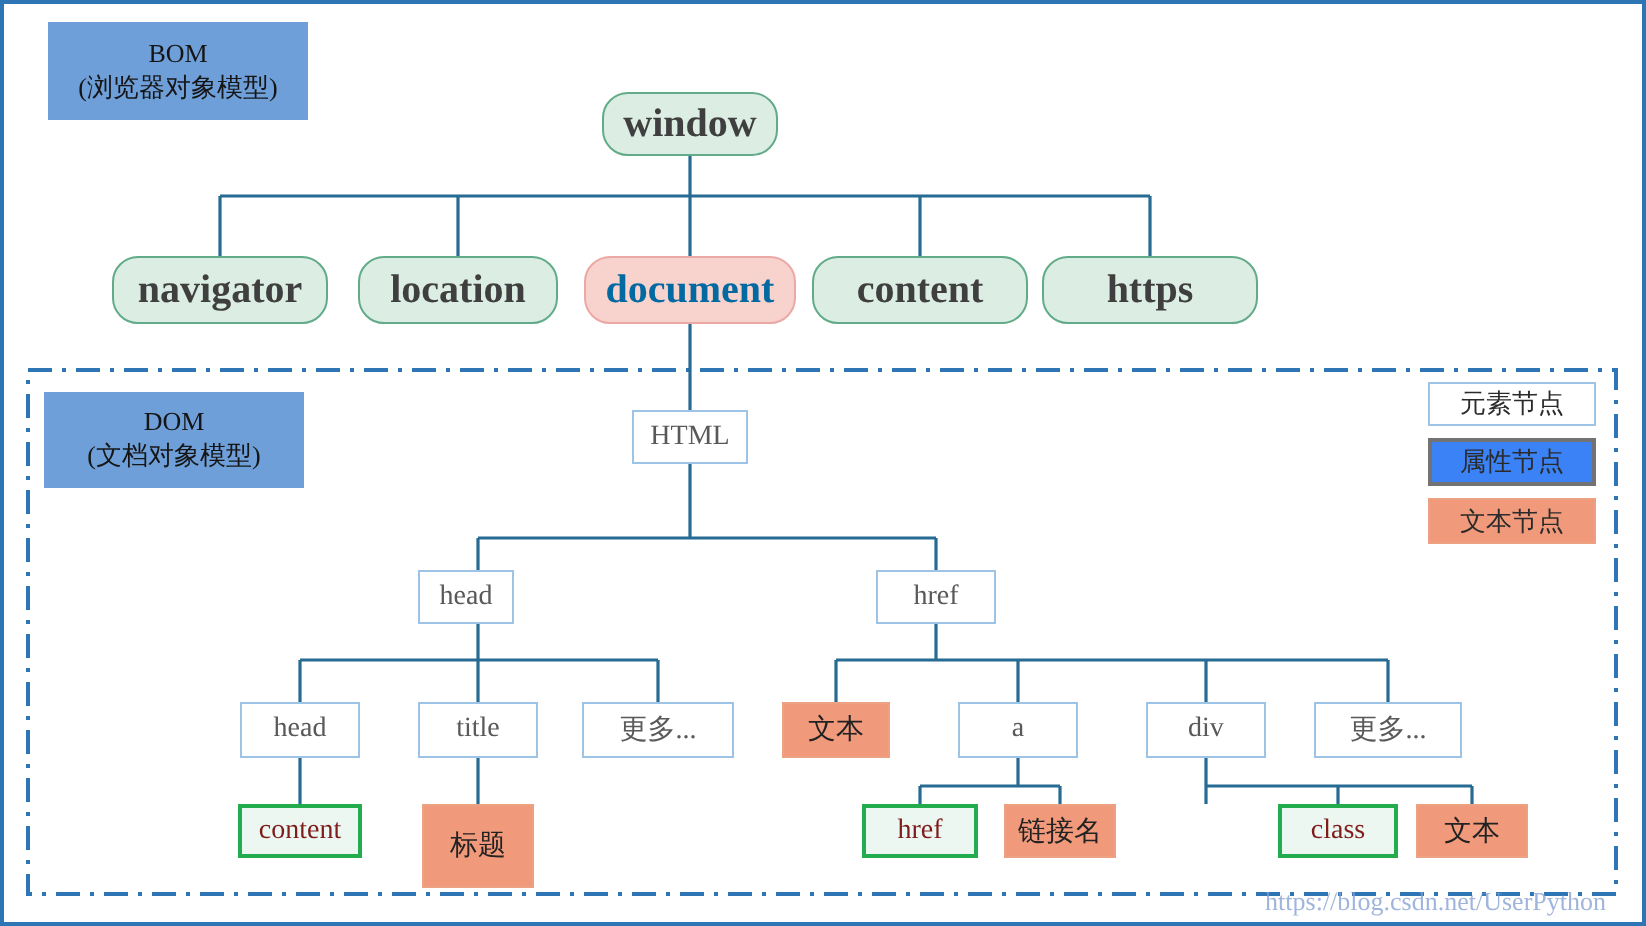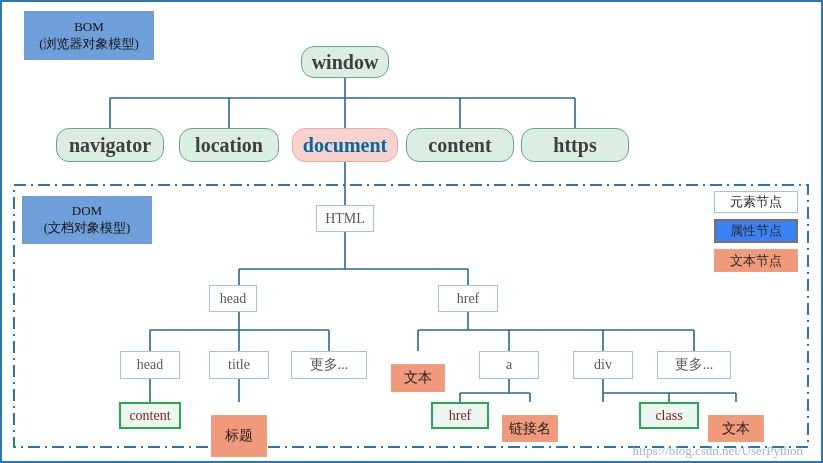--- a/index.html
+++ b/index.html
@@ -14,21 +14,21 @@
     position:absolute;display:flex;align-items:center;justify-content:center;
     box-sizing:border-box;white-space:nowrap;
   }
   .pill{
     background:#dcede4;border:1.6px solid #62ab89;border-radius:13px;
     font-size:20px;font-weight:bold;color:#3f3f3f;
   }
   .pill.pink{background:#f8d2cd;border-color:#eba9a6;color:#0369a1;}
   .rect{background:#ffffff;border:1px solid #9dc3e6;font-size:14px;color:#595959;}
   .attr{background:#edf7f1;border:2px solid #22ac4e;font-size:14px;color:#7f1d1d;}
-  .textnode{background:#f0997b;border:1px solid #eda183;font-size:14px;color:#222222;margin-top:13px;}
+  .textnode{background:#f0997b;border:1px solid #eda183;font-size:14px;color:#222222;}
   .region-label{
     position:absolute;display:flex;flex-direction:column;align-items:center;justify-content:center;
     background:#6f9fd8;color:#151515;font-size:13px;line-height:1.3;text-align:center;
   }
   .legend-item{
     position:absolute;display:flex;align-items:center;justify-content:center;
     box-sizing:border-box;font-size:13px;color:#2b2b2b;white-space:nowrap;
   }
   .legend-element{background:#fff;border:1px solid #9dc3e6;}
   .legend-attr{background:#3b82f6;border:2px solid #737373;}

